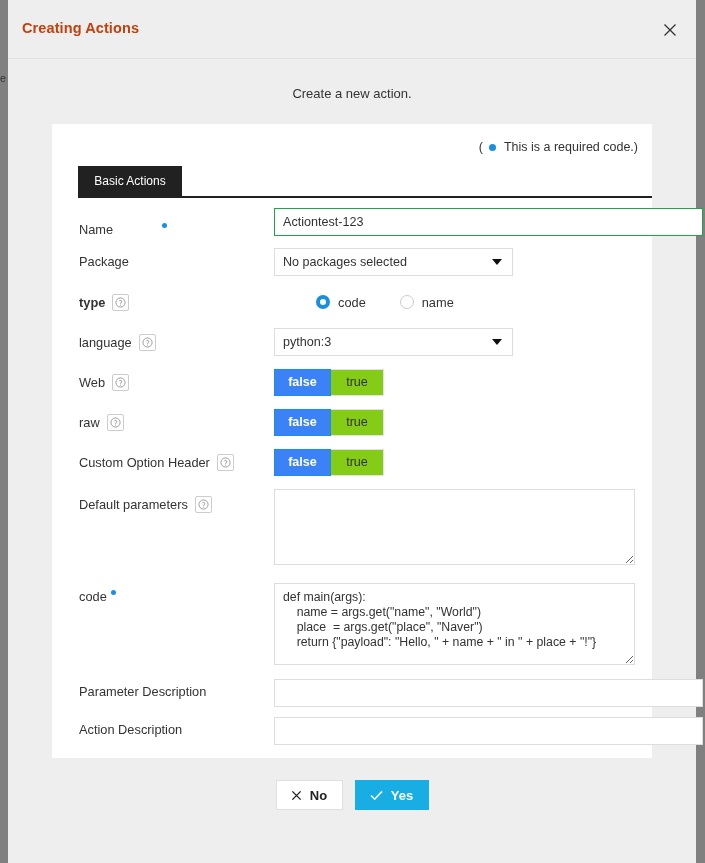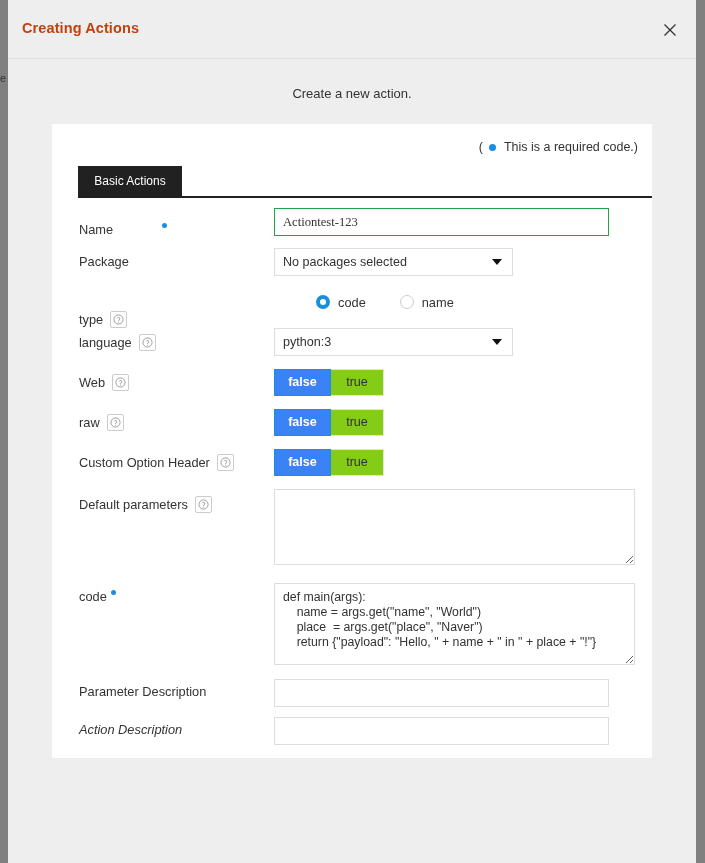--- a/index.html
+++ b/index.html
@@ -202,24 +202,24 @@
     background: #ffffff;
     cursor: pointer;
     flex: none;
   }
   .help-icon svg { display: block; }
 
   .ctl { position: absolute; left: 222px; }
 
   input.text-input {
     box-sizing: border-box;
-    width: 335px;
+    width: 429px;
     height: 28px;
     padding: 0 8px;
-    font-family: Liberation Serif, serif;
+    font-family: Liberation Sans, sans-serif;
     font-size: 12.6px;
     color: #333333;
     border: 1px solid #dddddd;
     background: #ffffff;
     outline: none;
   }
   input.text-input.valid { border: 1px solid #21a347; }
 
   .select-box {
     box-sizing: border-box;
@@ -398,21 +398,21 @@
         <div class="label" style="top:6px;">Package</div>
         <div class="ctl" style="top:0px;">
           <div class="select-box">
             <span>No packages selected</span>
             <span class="caret"></span>
           </div>
         </div>
       </div>
 
       <div class="row" style="top:80px;">
-        <div class="label" style="top:23px;">
+        <div class="label" style="top:6px;font-weight:bold;">
           <span>type</span>
           <span class="help-icon">
             <svg width="11" height="11" viewBox="0 0 12 12" aria-hidden="true">
               <circle cx="6" cy="6" r="5" stroke="currentColor" stroke-width="0.9" fill="none"></circle>
               <path d="M4.6 4.7 a1.45 1.45 0 1 1 1.6 1.9 v0.8" stroke="currentColor" stroke-width="0.9" fill="none"></path>
               <circle cx="6.1" cy="8.7" r="0.55" fill="currentColor"></circle>
             </svg>
           </span>
         </div>
         <div class="ctl" style="top:0px; left:264px;">
@@ -535,23 +535,37 @@
       </div>
 
       <div class="row" style="top:471px;">
         <div class="label" style="top:5px;">Parameter Description</div>
         <div class="ctl" style="top:0px;">
           <input class="text-input" type="text" value="" style="">
         </div>
       </div>
 
       <div class="row" style="top:509px;">
-        <div class="label" style="top:5px;font-style:italic;">Action Description</div>
+        <div class="label" style="top:5px;">Action Description</div>
         <div class="ctl" style="top:0px;">
           <input class="text-input" type="text" value="" style="">
         </div>
       </div>
 
     </div>
   </div>
 
+  <div id="footer">
+    <div class="footer-btn" id="no-button">
+      <svg width="11" height="11" viewBox="0 0 12 12" aria-hidden="true">
+        <path d="M1.5 1.5 L10.5 10.5 M10.5 1.5 L1.5 10.5" stroke="currentColor" stroke-width="1.5" fill="none"></path>
+      </svg>
+      <span>No</span>
+    </div>
+    <div class="footer-btn" id="yes-button">
+      <svg width="13" height="11" viewBox="0 0 14 12" aria-hidden="true">
+        <path d="M1 6 L5 10 L13 1.5" stroke="currentColor" stroke-width="1.6" fill="none"></path>
+      </svg>
+      <span>Yes</span>
+    </div>
+  </div>
 
 </div>
 
 </body></html>

